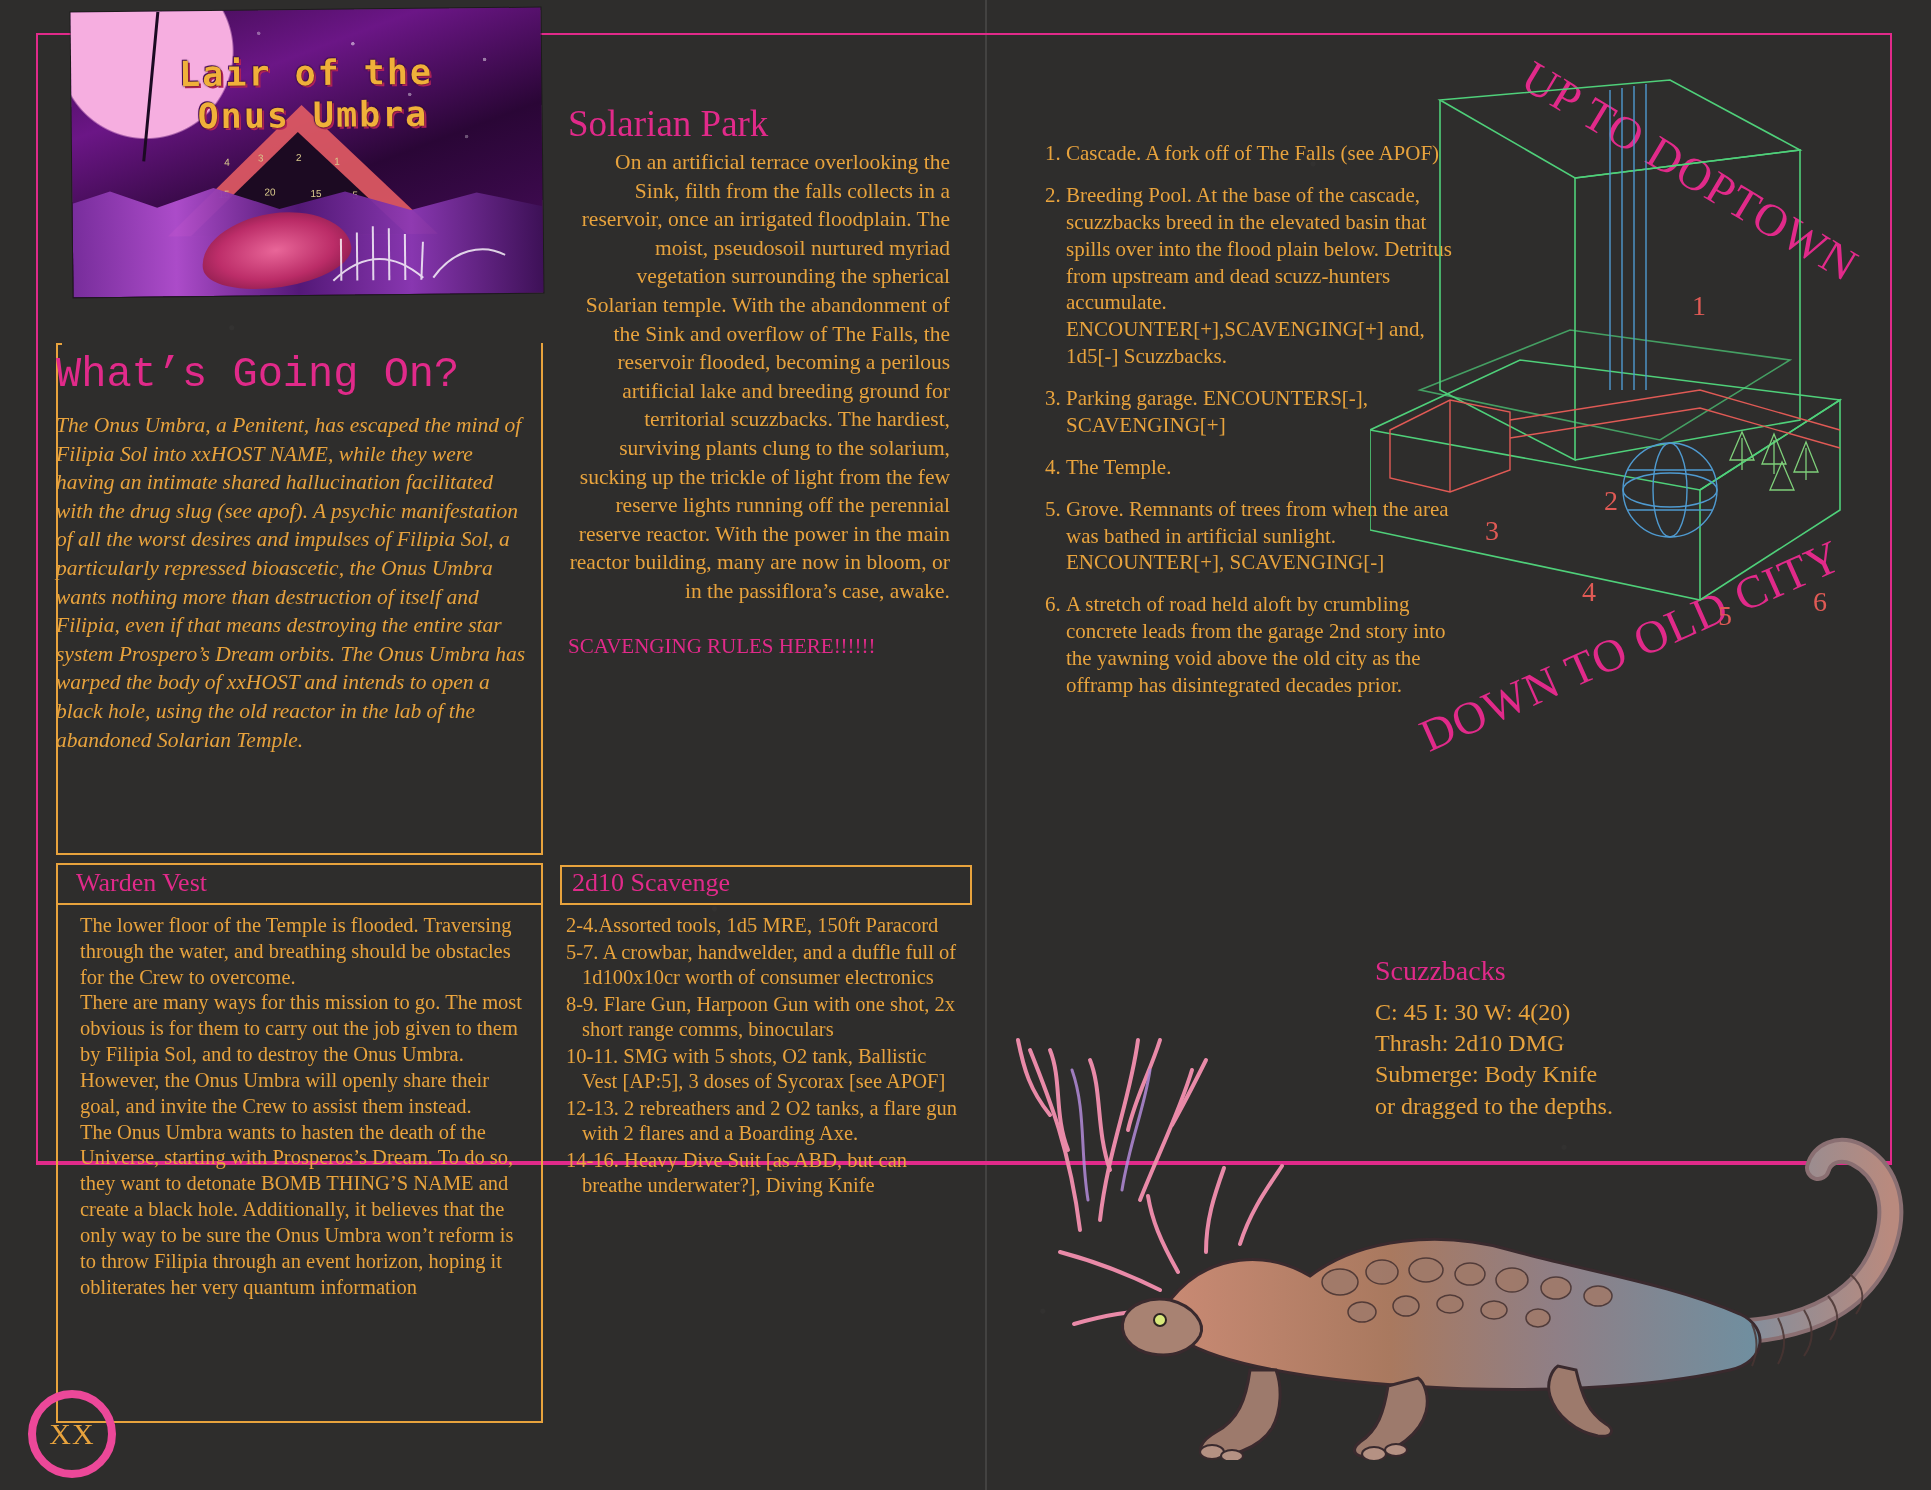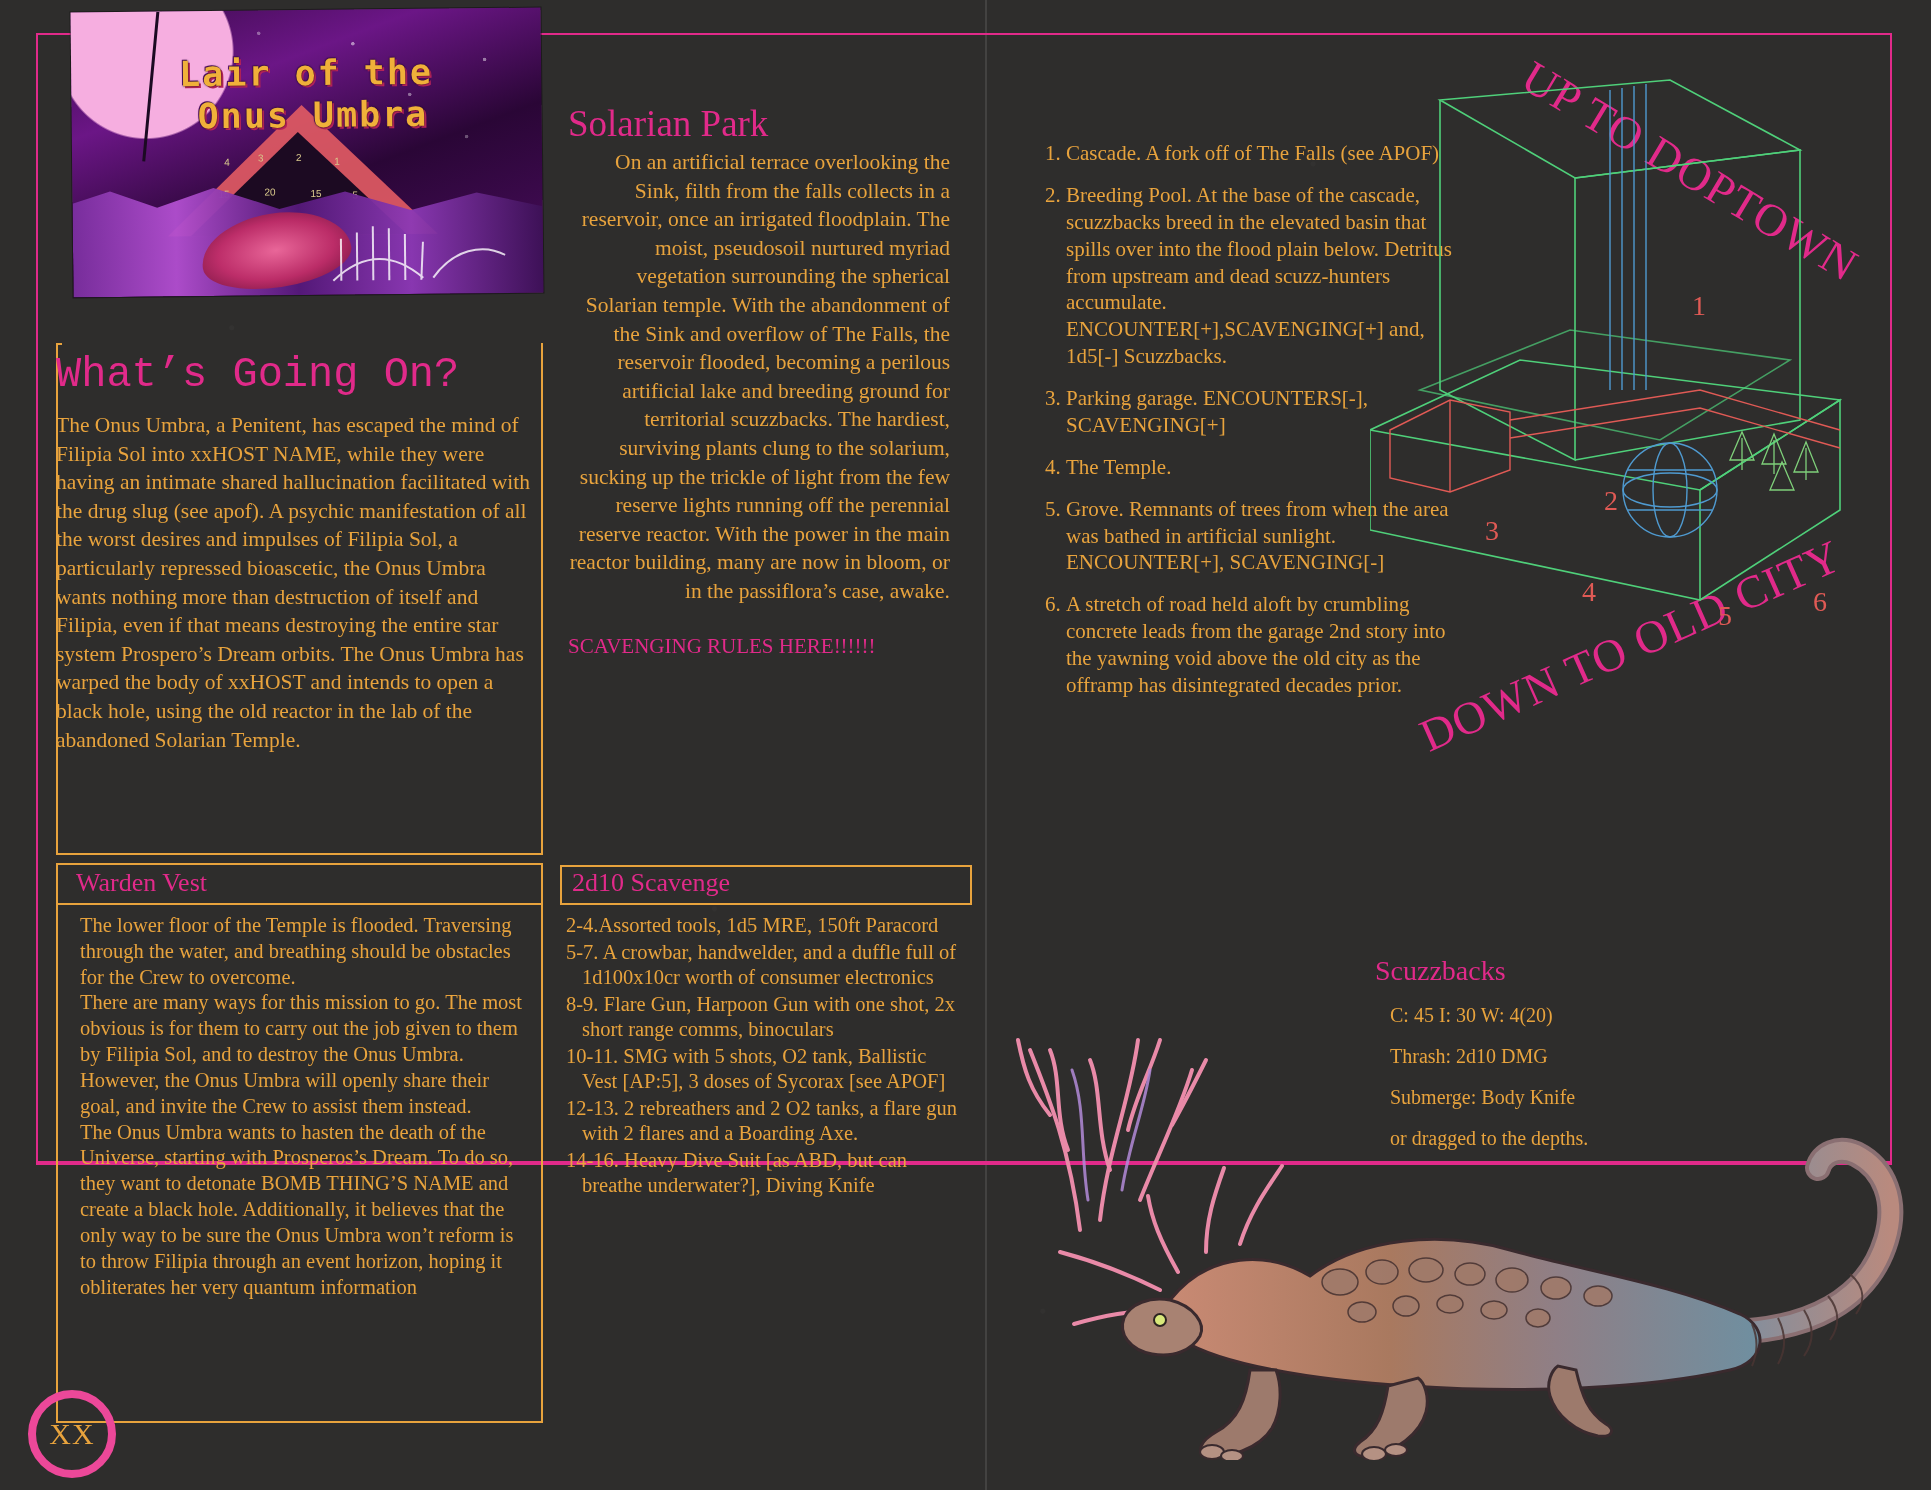--- a/index.html
+++ b/index.html
@@ -151,20 +151,21 @@
     font-size: 42px;
     line-height: 1.05;
     margin: 0 0 14px 0;
     font-weight: normal;
     font-family: Liberation Mono, monospace;
   }
   .body-text {
     font-size: 21.5px;
     line-height: 1.33;
     color: #e8a33d;
+    font-style: italic;
   }
   .frame-left {
     position: absolute;
     left: 56px; top: 343px;
     width: 487px; height: 512px;
     border-left: 2px solid #e8a33d;
     border-bottom: 2px solid #e8a33d;
     border-right: 2px solid #e8a33d;
     box-sizing: border-box;
     pointer-events: none;
@@ -325,22 +326,22 @@
     left: 1375px; top: 955px;
     width: 330px;
   }
   .scuzz-stats h3 {
     margin: 0 0 10px 0;
     color: #e12a8a;
     font-size: 28px;
     font-weight: normal;
   }
   .scuzz-stats p {
-    margin: 15px;
-    font-size: 20px;
+    margin: 0;
+    font-size: 24px;
     line-height: 1.3;
   }
   .beast {
     position: absolute;
     left: 1010px; top: 900px;
     width: 900px; height: 560px;
   }
 </style>
 </head>
 <body>

